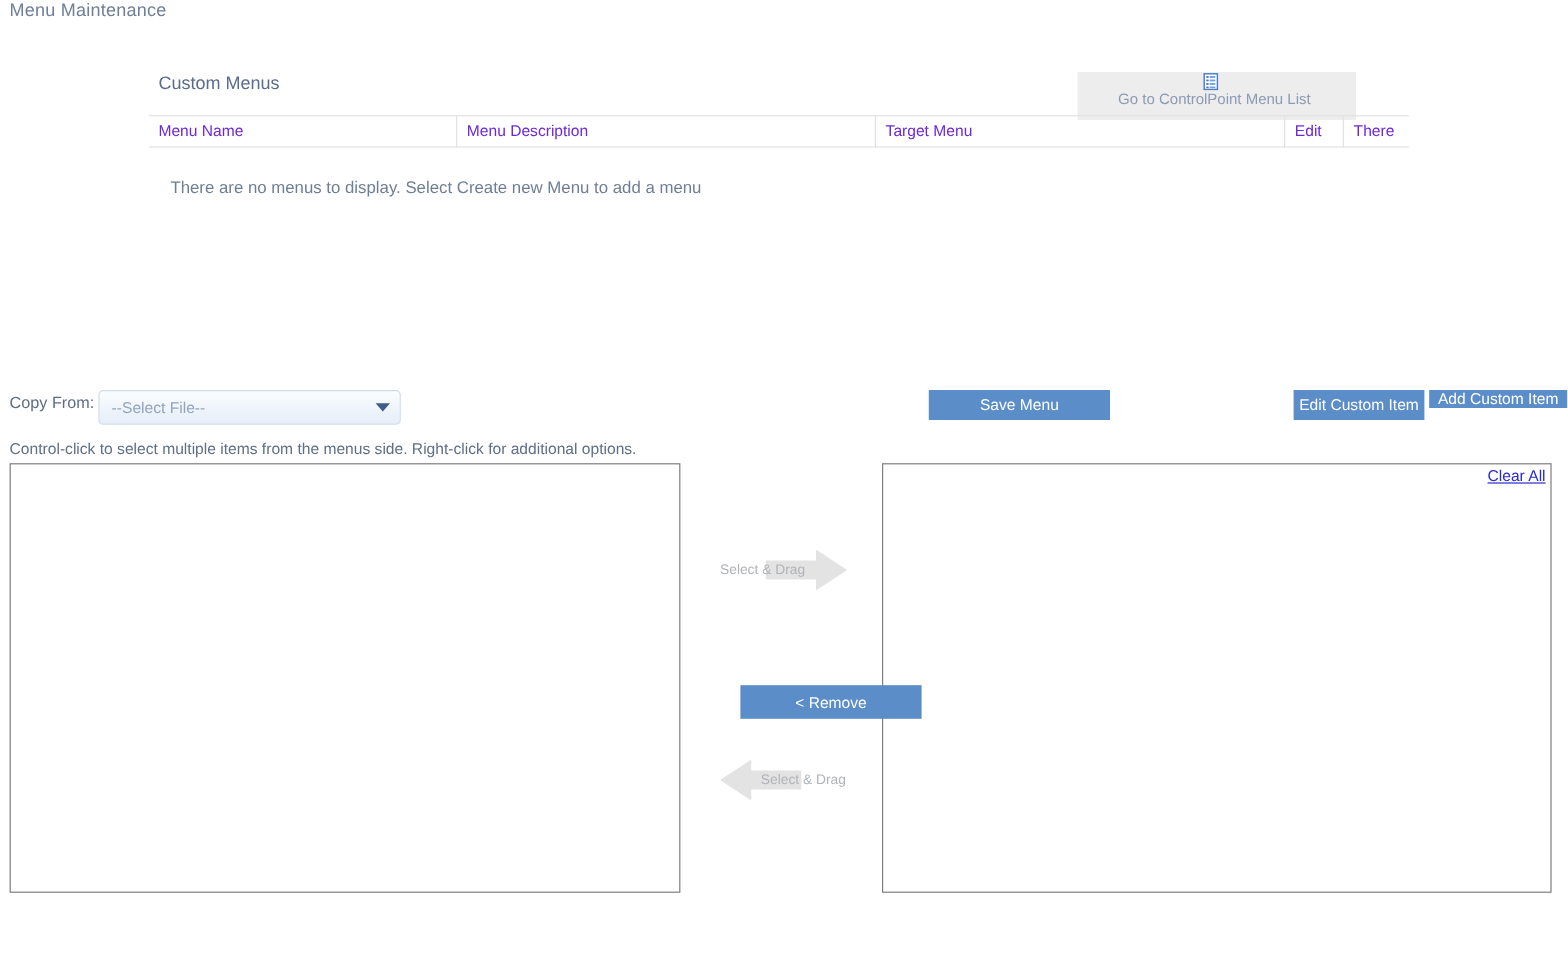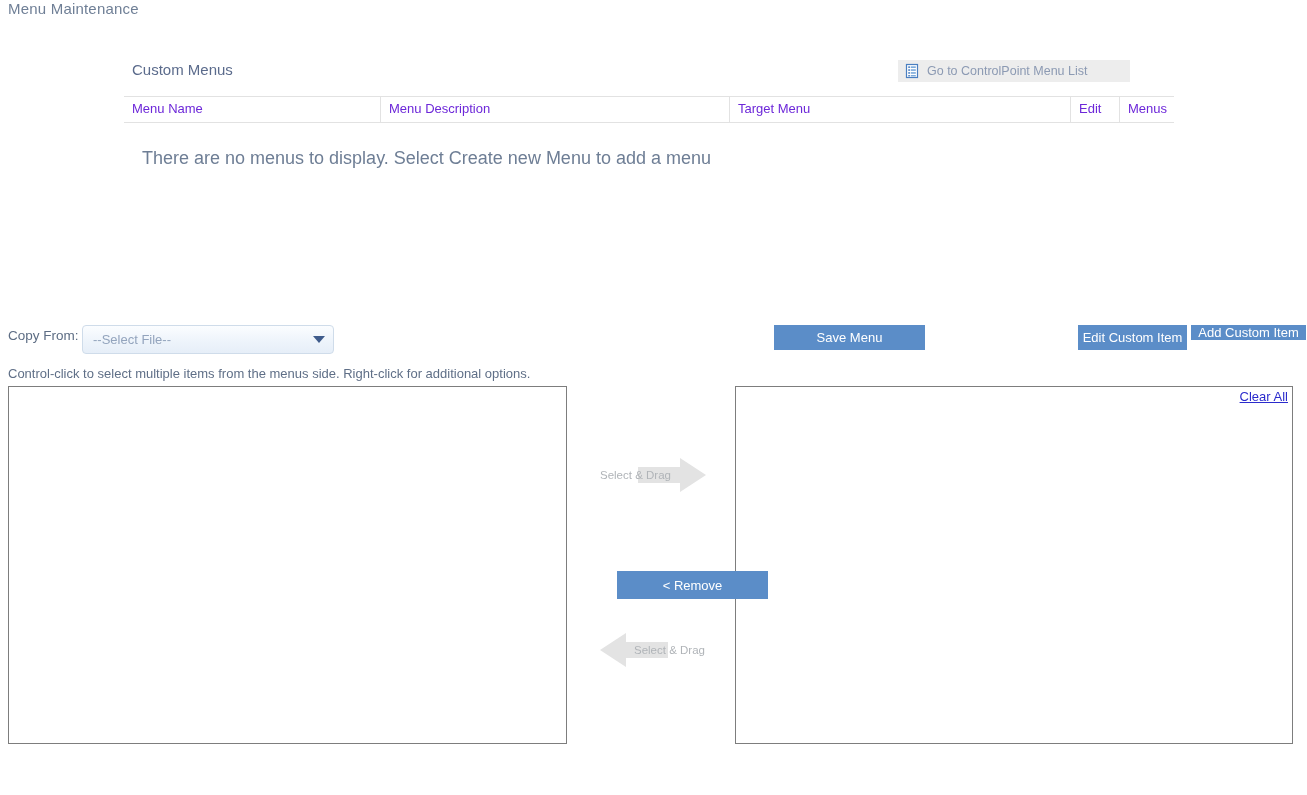--- a/index.html
+++ b/index.html
@@ -48,29 +48,30 @@
   .top-actions {
     position: absolute;
     right: 0px;
     top: 8px;
     display: flex;
     gap: 8px;
   }
   .action-btn {
     background: #ededed;
     border: none;
-    height: 22px;
+    height: 40px;
     display: flex;
     align-items: center;
     padding: 0 10px 0 6px;
     font-family: "Liberation Sans", sans-serif;
     font-size: 12.5px;
     color: #8c9ab3;
     white-space: nowrap;
     cursor: pointer;
+    flex-direction: column;
   }
   .action-btn .btn-ico {
     width: 16px;
     height: 16px;
     margin-right: 7px;
     flex: 0 0 auto;
     display: block;
   }
   .btn-go { width: 232px; }
   .btn-create { width: 212px; }
@@ -99,21 +100,21 @@
   .col-name  { width: 248px; }
   .col-desc  { width: 340px; }
   .col-target{ width: 332px; }
   .col-edit  { width: 40px; }
   .col-del   { width: 46px; }
 
   .empty-msg {
     position: absolute;
     left: 18px;
     top: 96px;
-    font-size: 18px;
+    font-size: 14px;
     color: #6e7e95;
     white-space: nowrap;
   }
 
   
   .copy-from-label {
     position: absolute;
     left: 8px;
     top: 328px;
     font-size: 13.5px;
@@ -303,21 +304,21 @@
 
   </div>
 
   <table class="menus-table">
     <thead>
       <tr>
         <th class="col-name">Menu Name</th>
         <th class="col-desc">Menu Description</th>
         <th class="col-target">Target Menu</th>
         <th class="col-edit">Edit</th>
-        <th class="col-del">Menus</th>
+        <th class="col-del">There</th>
       </tr>
     </thead>
   </table>
 
   <div class="empty-msg">There are no menus to display. Select Create new Menu to add a menu</div>
 </div>
 
 <div class="copy-from-label">Copy From:</div>
 <div class="copy-from-select">
   <span class="sel-text">--Select File--</span>

